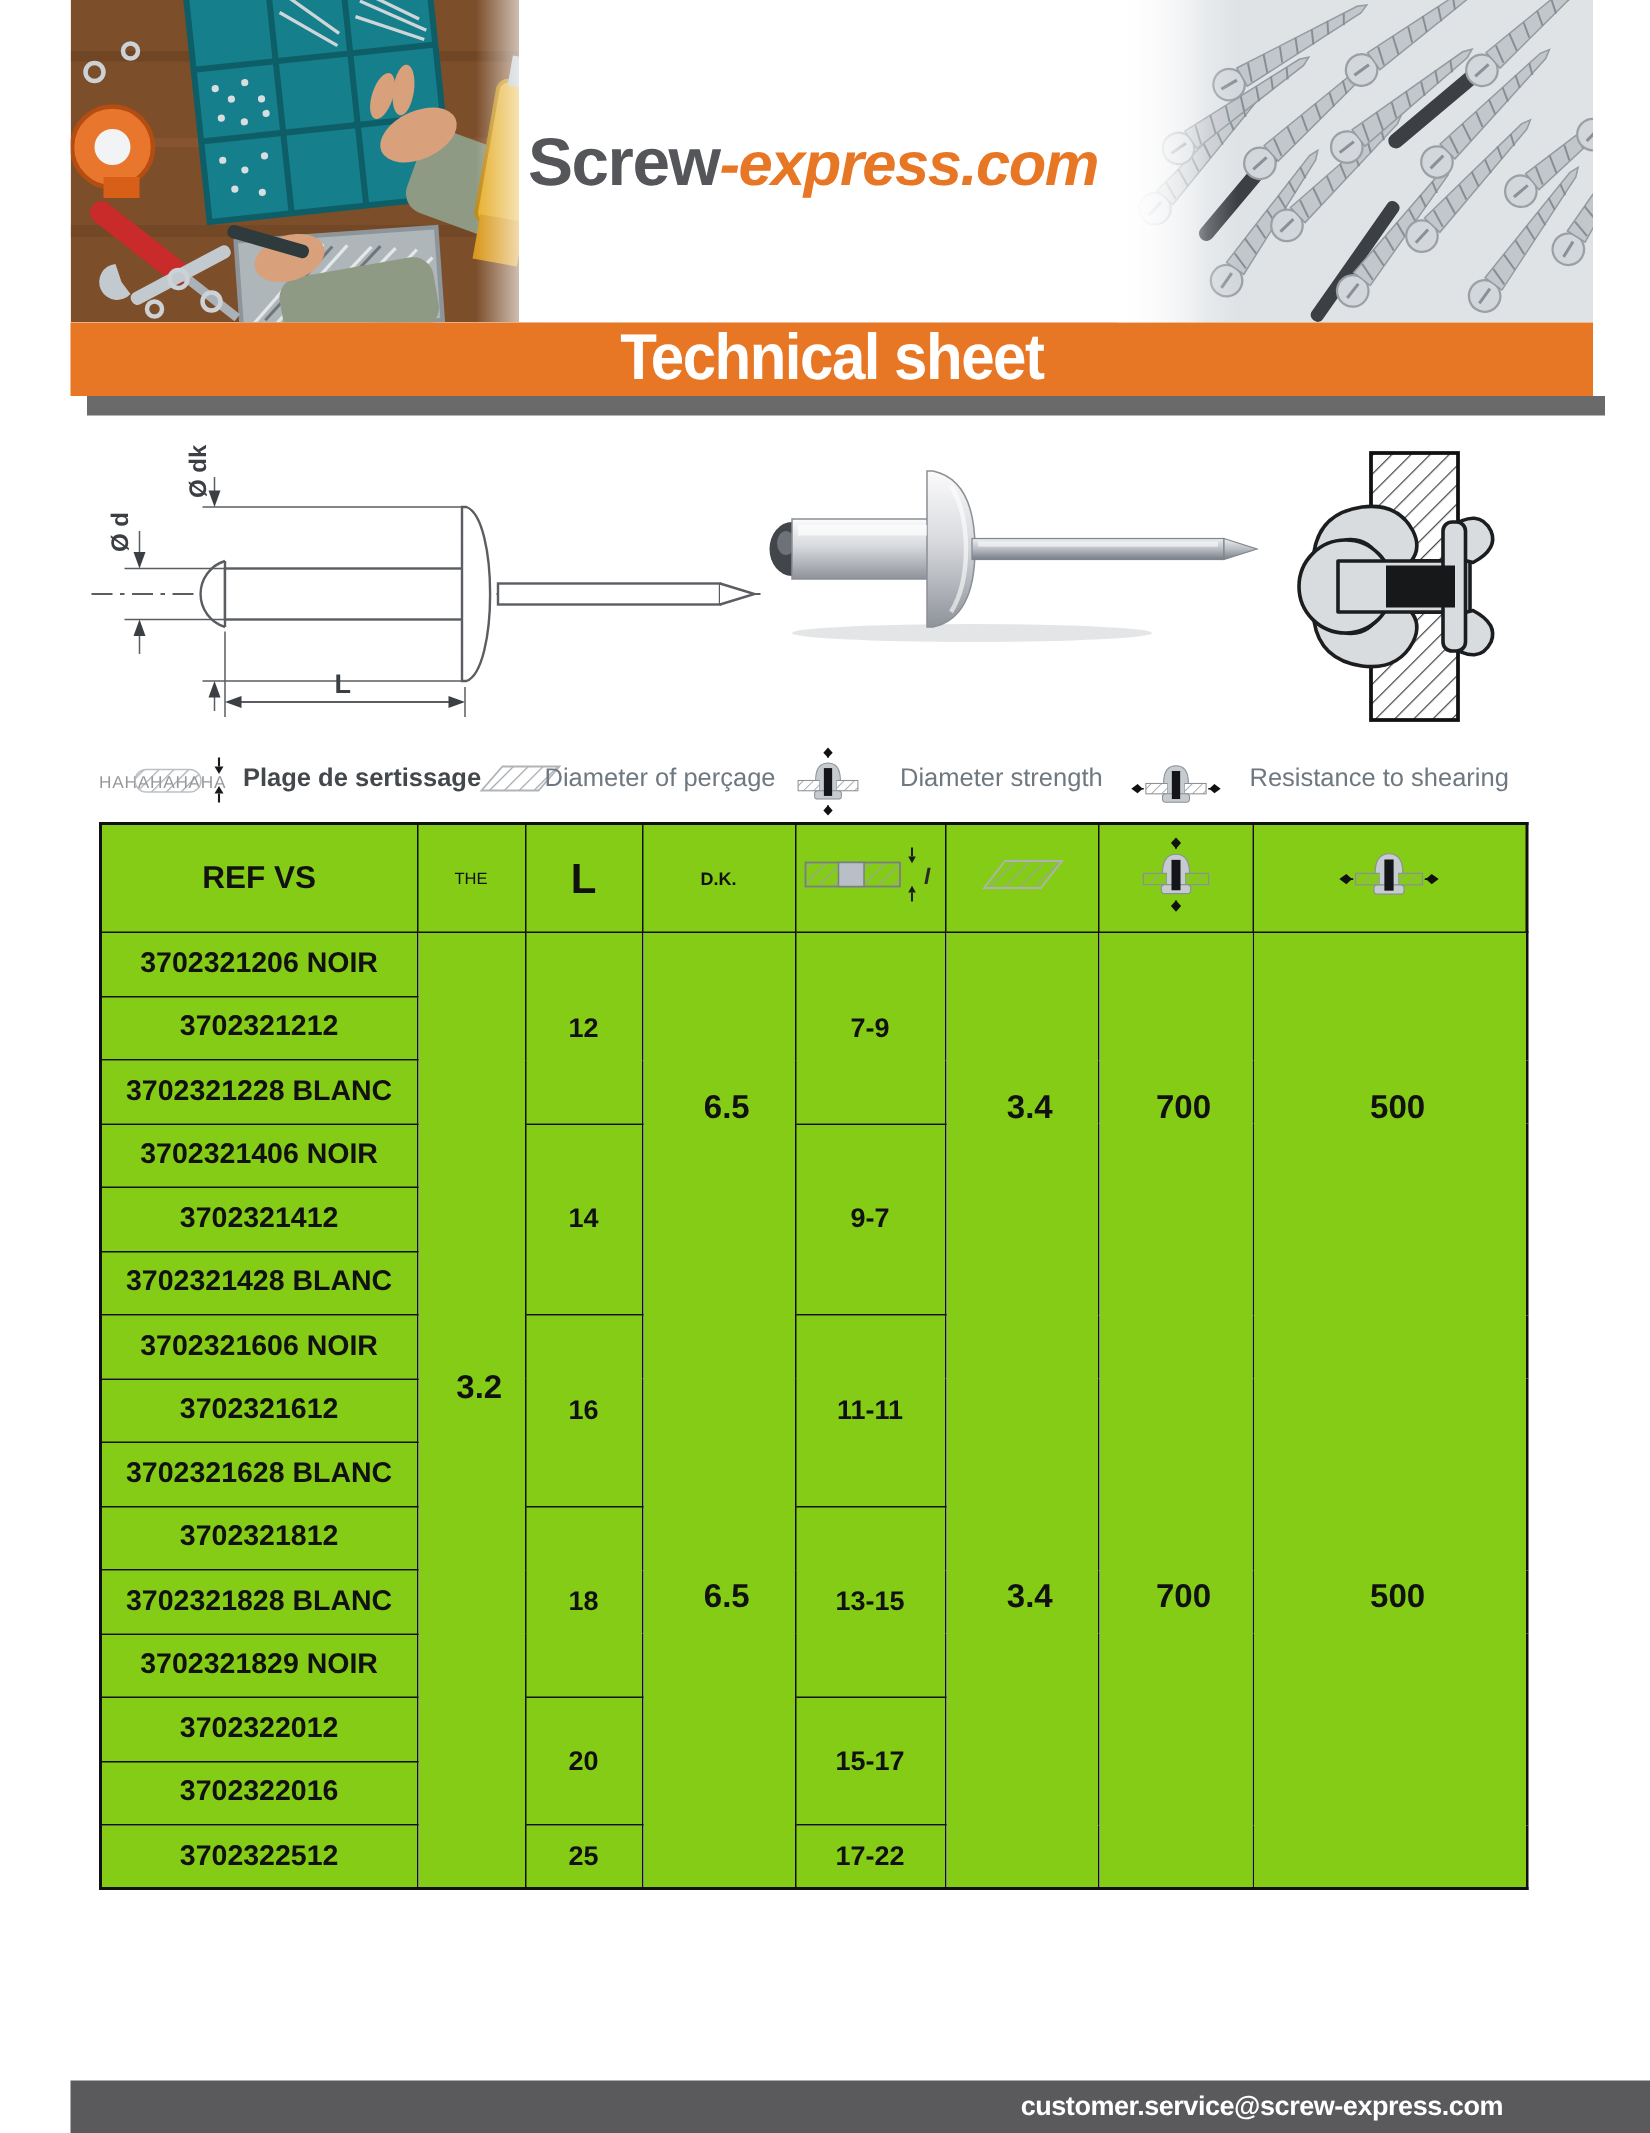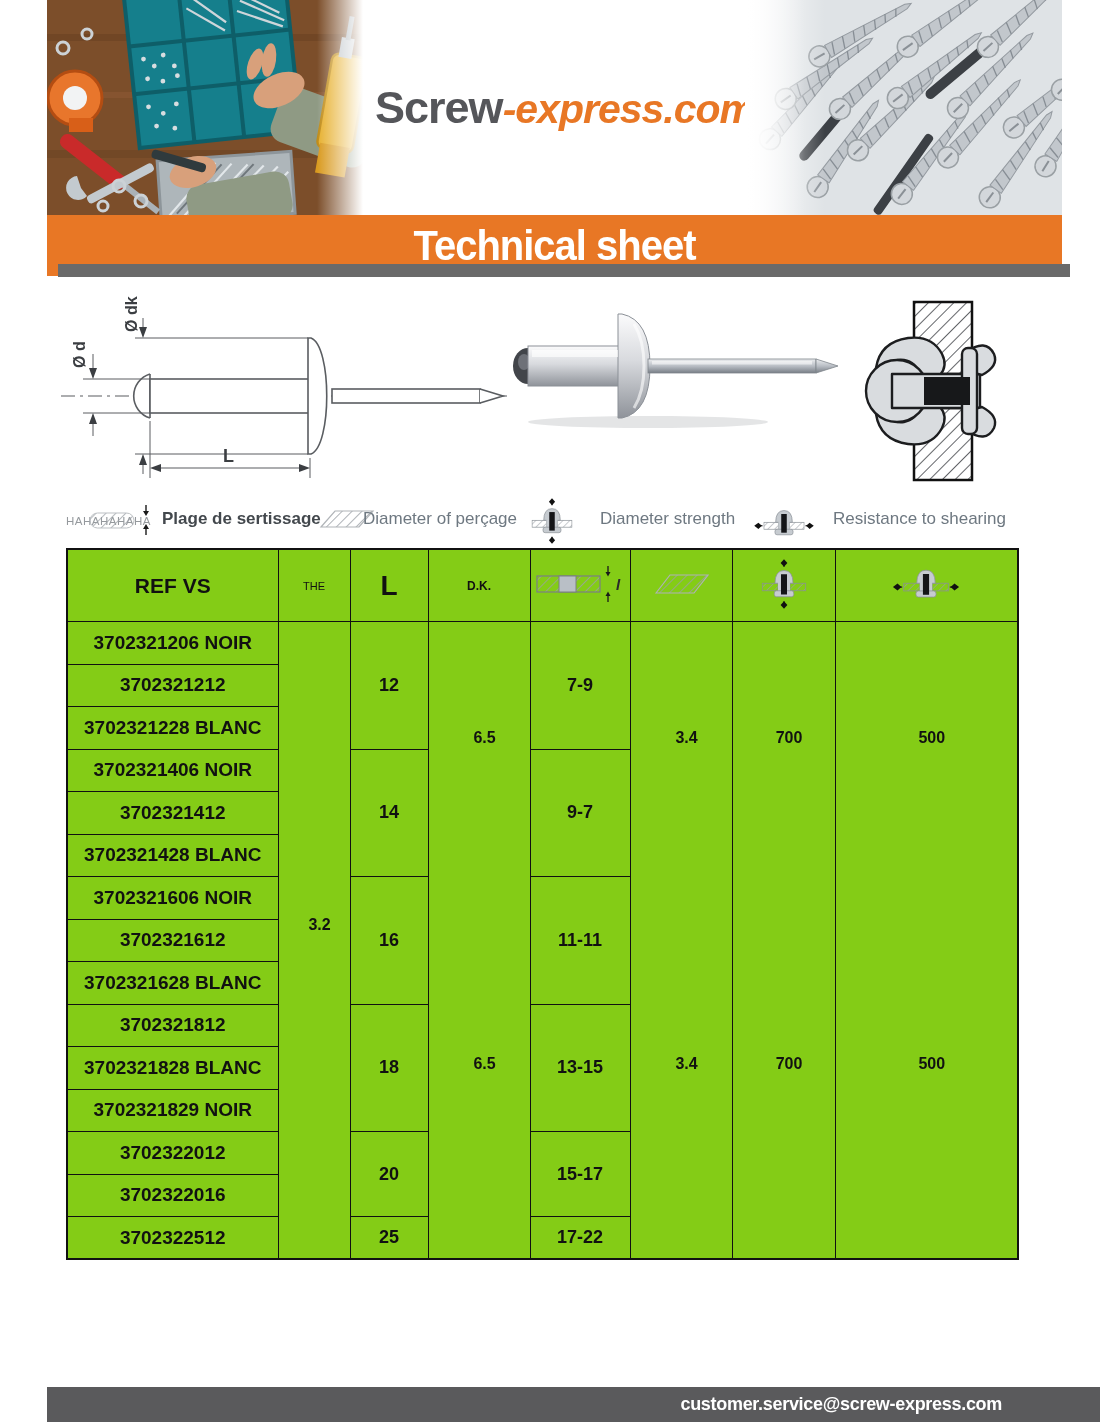--- a/index.html
+++ b/index.html
@@ -7,27 +7,27 @@
         font-family:"Liberation Sans",sans-serif;overflow:hidden;}
 
   
   .photo{position:absolute;top:0;height:215px;overflow:hidden;}
   .photo-left{left:47px;width:316px;}
   .photo-left::after{content:"";position:absolute;top:0;right:0;width:46px;height:100%;
       background:linear-gradient(to right,rgba(255,255,255,0),#ffffff);}
   .photo-right{left:745px;width:317px;}
   .photo-right::before{content:"";position:absolute;top:0;left:0;width:60px;height:100%;
       background:linear-gradient(to left,rgba(255,255,255,0),#ffffff);z-index:5;}
-  .logo-area{position:absolute;left:369px;top:0;width:382px;height:215px;background:#fff;
+  .logo-area{position:absolute;left:346px;top:0;width:382px;height:215px;background:#fff;
       display:flex;align-items:center;justify-content:center;gap:10px;}
   .logo-text{white-space:nowrap;}
   .logo-brand{font-size:45px;font-weight:bold;color:#55565a;letter-spacing:-1px;}
   .logo-suffix{font-size:41px;font-weight:bold;font-style:italic;color:#e87725;letter-spacing:-1px;}
 
-  .banner{position:absolute;left:47px;top:215px;width:1015px;height:61px;background:#e87725;
+  .banner{position:absolute;left:47px;top:215px;width:1015px;height:49px;background:#e87725;
       display:flex;align-items:center;justify-content:center;}
   .banner-title{color:#ffffff;font-size:40px;font-weight:bold;letter-spacing:-1px;
       transform:scaleY(1.08);}
   .banner-shadow{position:absolute;left:58px;top:264px;width:1012px;height:13px;background:#6a6a6a;}
 
   
   .drawing{position:absolute;left:55px;top:296px;}
   .photo-rivet{position:absolute;left:498px;top:300px;}
   .cross-section{position:absolute;left:858px;top:296px;}
 
@@ -44,21 +44,21 @@
   table.spec th{height:71px;}
   table.spec tr.r{height:42.5px;}
   .h-ref{font-size:21px;font-weight:bold;}
   .h-the{font-size:11px;font-weight:normal;color:#333;}
   .h-l{font-size:28px;font-weight:bold;}
   .h-dk{font-size:12px;font-weight:bold;}
   .cell-ref{font-size:19px;font-weight:bold;}
   .cell-val{font-size:18px;font-weight:bold;}
   td.tall{position:relative;}
   td.tall .v{position:absolute;left:0;right:0;transform:translateY(-50%);
-      font-size:16px;font-weight:bold;padding-left:11px;}
+      font-size:22px;font-weight:bold;padding-left:11px;}
   td.tall .v.p1{top:18.2%;}
   td.tall .v.p2{top:69.5%;}
   td.tall .v.mid{top:47.6%;}
 
   .note{position:absolute;left:115px;top:1263px;font-size:18px;color:#111;}
 
   
   .footer-bar{position:absolute;left:47px;top:1387px;width:1053px;height:35px;background:#5a5a5c;
       display:flex;align-items:center;justify-content:flex-end;padding-right:98px;box-sizing:border-box;}
   .footer-email{color:#ffffff;font-size:18px;font-weight:bold;letter-spacing:-0.3px;text-decoration:none;}

